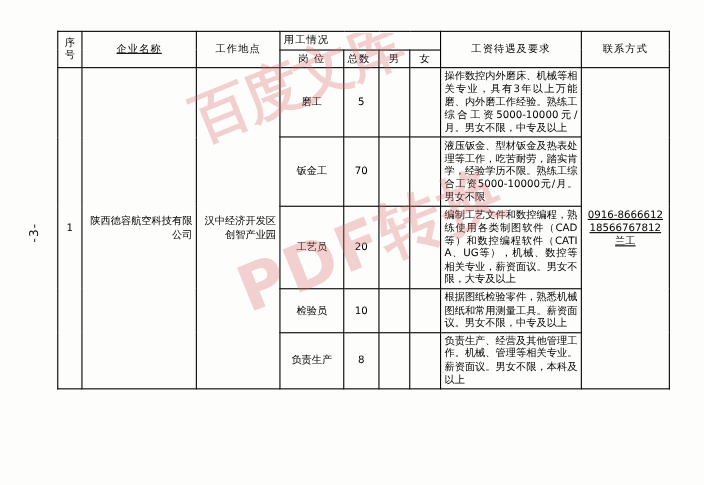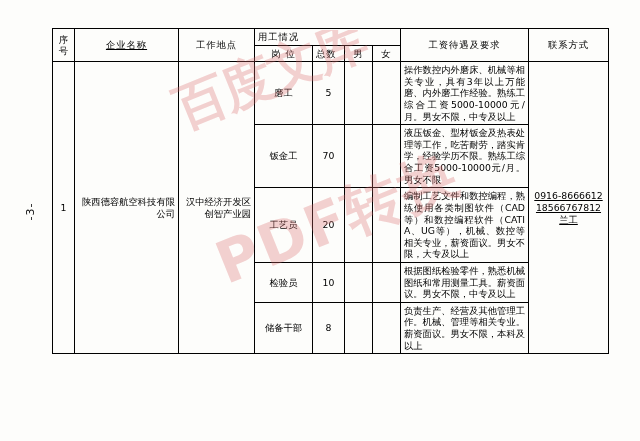--- a/index.html
+++ b/index.html
@@ -205,21 +205,21 @@
 
       <tr>
         <td class="c-post center-cell">检验员</td>
         <td class="c-tot center-cell">10</td>
         <td class="c-male center-cell"></td>
         <td class="c-fem center-cell"></td>
         <td class="c-desc desc">根据图纸检验零件，熟悉机械图纸和常用测量工具。薪资面议。男女不限，中专及以上</td>
       </tr>
 
       <tr>
-        <td class="c-post center-cell">储备干部</td>
+        <td class="c-post center-cell">负责生产</td>
         <td class="c-tot center-cell">8</td>
         <td class="c-male center-cell"></td>
         <td class="c-fem center-cell"></td>
         <td class="c-desc desc">负责生产、经营及其他管理工作。机械、管理等相关专业。薪资面议。男女不限，本科及以上</td>
       </tr>
     </tbody>
   </table>
 
 </div>
 

